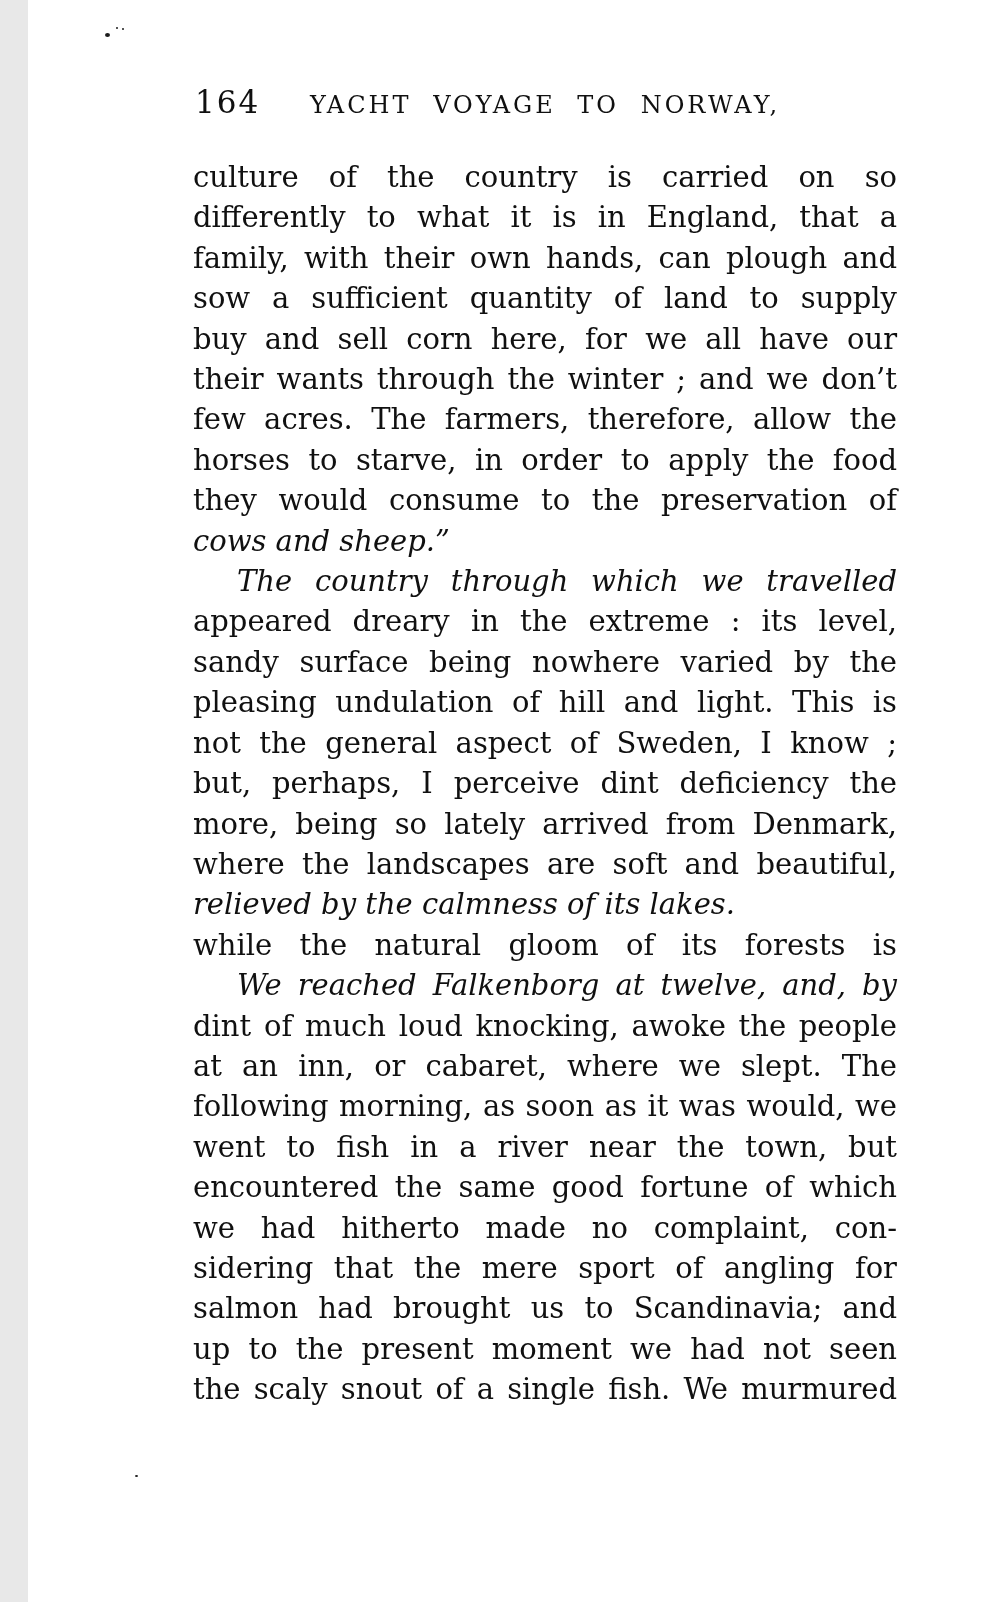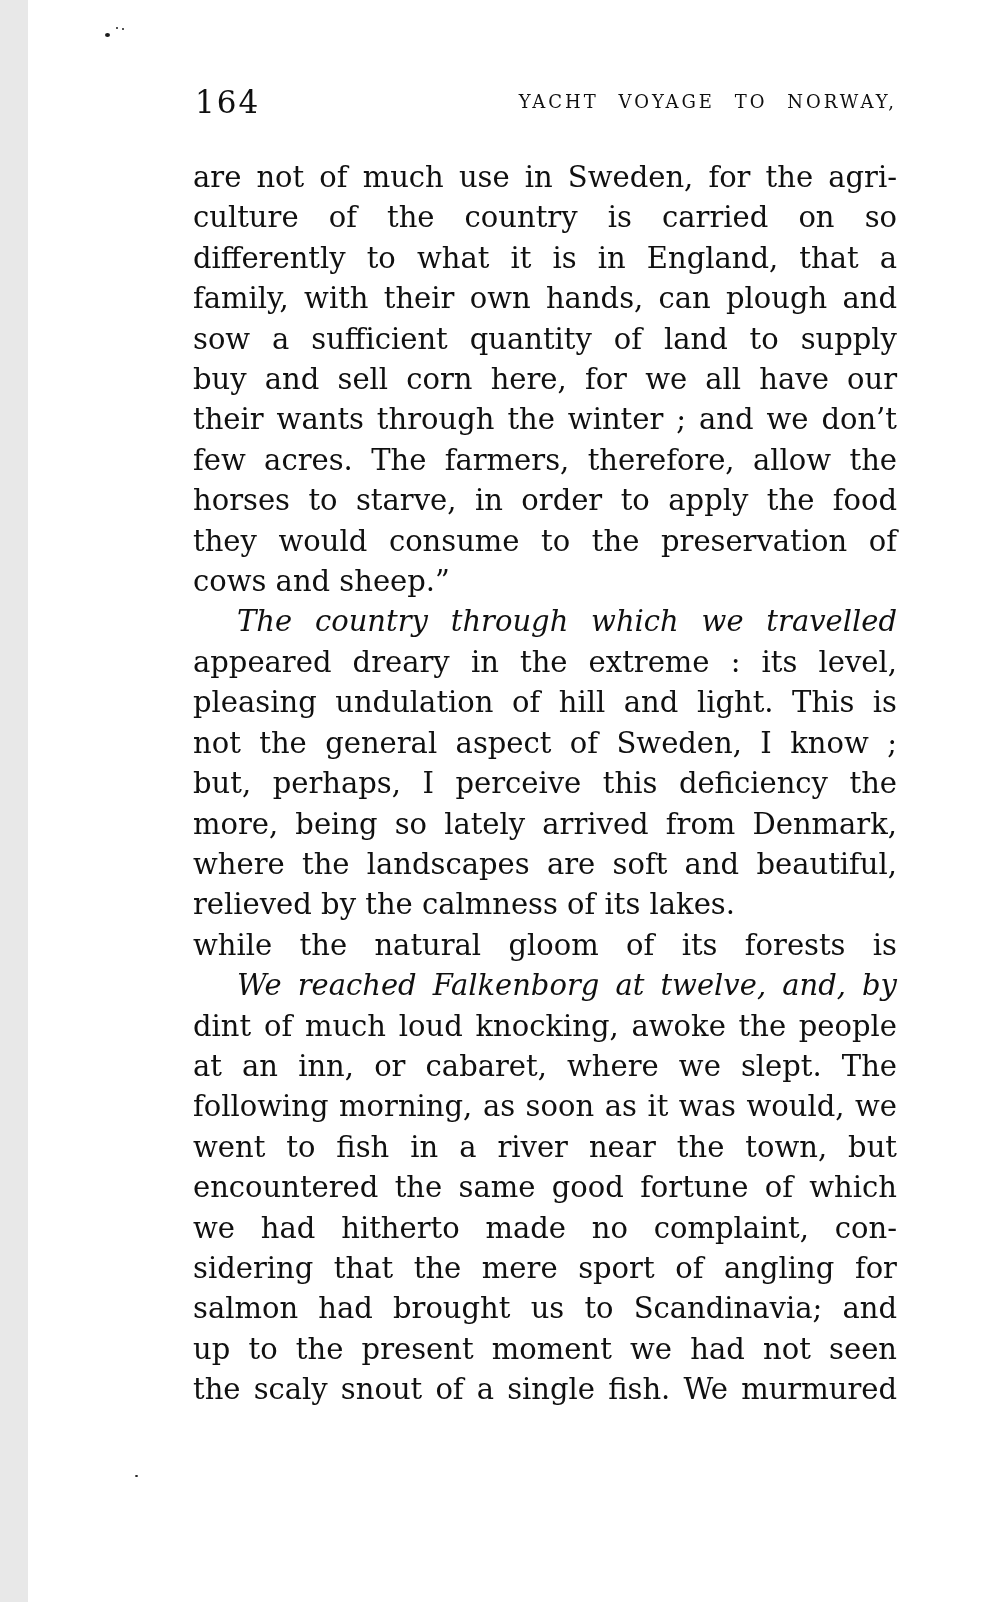--- a/index.html
+++ b/index.html
@@ -25,40 +25,40 @@
     left: 2px;
     top: 0;
     font-size: 31px;
     letter-spacing: 2px;
   }
   .running-title {
     position: absolute;
     left: 0;
     right: 0;
     top: 7px;
-    text-align: right;
-    font-size: 18px;
+    text-align: center;
+    font-size: 24px;
     letter-spacing: 3px;
     word-spacing: 11px;
     white-space: nowrap;
   }
   .page-body {
     position: absolute;
     top: 157px;
     left: 165px;
     width: 704px;
   }
   .para { margin: 0; padding: 0; }
   .line {
     font-size: 29px;
     line-height: 40.4px;
     text-align: justify;
     text-align-last: justify;
   }
-  .line.flush { text-align-last: left; }
+  .line.flush { text-align-last: left; font-style: italic; }
   .para.indent .line.first { text-indent: 44px; font-style: italic; }
   .speck {
     position: absolute;
     background: #1c1c1c;
     border-radius: 50%;
   }
   .speck.s1 { left: 77px;  top: 33px;   width: 5px; height: 4px; }
   .speck.s2 { left: 88px;  top: 27px;   width: 2px; height: 2px; }
   .speck.s3 { left: 94px;  top: 28px;   width: 2px; height: 2px; }
   .speck.s4 { left: 107px; top: 1475px; width: 3px; height: 2px; }
@@ -74,38 +74,38 @@
   <div class="speck s4"></div>
 
   <div class="page-header">
     <span class="page-number">164</span>
     <span class="running-title">YACHT VOYAGE TO NORWAY,</span>
   </div>
 
   <div class="page-body">
 
   <div class="para">
-        <div class="line first">are not of much use in Sweden, for the agri-</div>
         <div class="line">culture of the country is carried on so</div>
         <div class="line">differently to what it is in England, that a</div>
         <div class="line">family, with their own hands, can plough and</div>
         <div class="line">sow a sufficient quantity of land to supply</div>
         <div class="line">buy and sell corn here, for we all have our</div>
         <div class="line">their wants through the winter ; and we don’t</div>
         <div class="line">few acres.  The farmers, therefore, allow the</div>
         <div class="line">horses to starve, in order to apply the food</div>
         <div class="line">they would consume to the preservation of</div>
         <div class="line flush">cows and sheep.”</div>
       </div>
       <div class="para indent">
         <div class="line first">The country through which we travelled</div>
         <div class="line">appeared dreary in the extreme : its level,</div>
+        <div class="line">sandy surface being nowhere varied by the</div>
         <div class="line">pleasing undulation of hill and light.  This is</div>
         <div class="line">not the general aspect of Sweden, I know ;</div>
-        <div class="line">but, perhaps, I perceive this deficiency the</div>
+        <div class="line">but, perhaps, I perceive dint deficiency the</div>
         <div class="line">more, being so lately arrived from Denmark,</div>
         <div class="line">where the landscapes are soft and beautiful,</div>
         <div class="line flush">relieved by the calmness of its lakes.</div>
         <div class="line">while the natural gloom of its forests is</div>
       </div>
       <div class="para indent">
         <div class="line first">We reached Falkenborg at twelve, and, by</div>
         <div class="line">dint of much loud knocking, awoke the people</div>
         <div class="line">at an inn, or cabaret, where we slept.  The</div>
         <div class="line">following morning, as soon  as it was would, we</div>

